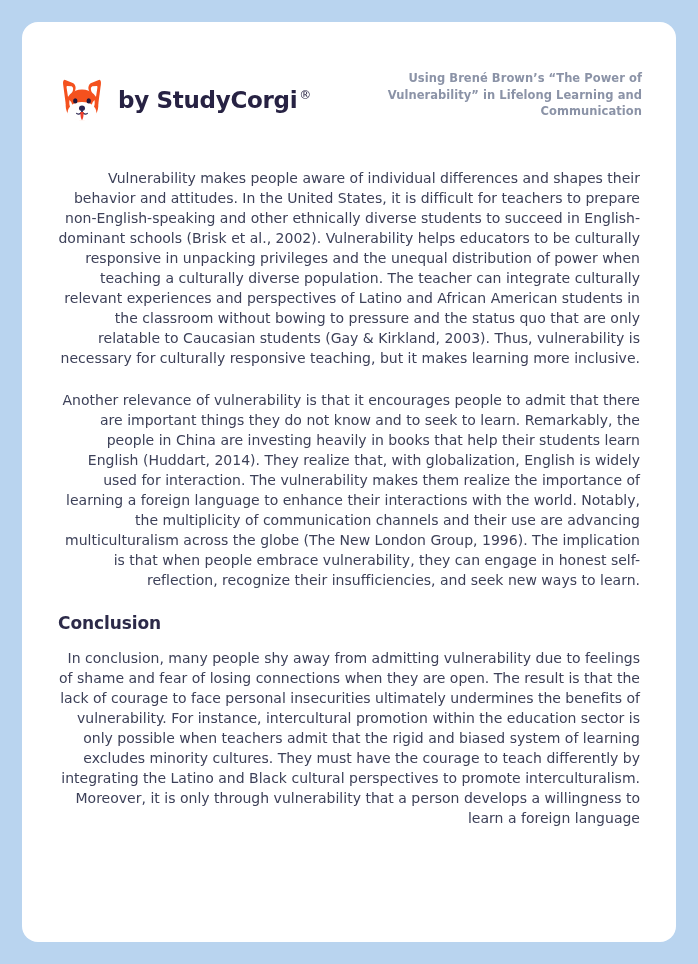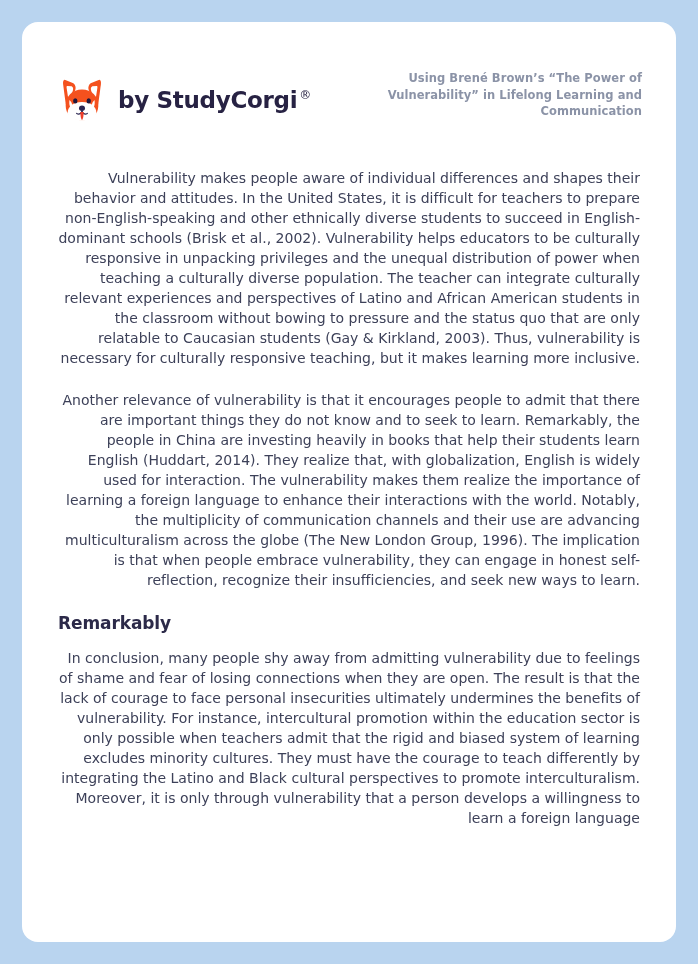--- a/index.html
+++ b/index.html
@@ -158,17 +158,17 @@
 
     <div class="header-meta">
       <div class="header-title">Using Brené Brown’s “The Power of Vulnerability” in Lifelong Learning and Communication</div>
     </div>
 
   </div>
 
   <div class="doc-body">
     <p class="para">Vulnerability makes people aware of individual differences and shapes their behavior and attitudes. In the United States, it is difficult for teachers to prepare non-English-speaking and other ethnically diverse students to succeed in English-dominant schools (Brisk et al., 2002). Vulnerability helps educators to be culturally responsive in unpacking privileges and the unequal distribution of power when teaching a culturally diverse population. The teacher can integrate culturally relevant experiences and perspectives of Latino and African American students in the classroom without bowing to pressure and the status quo that are only relatable to Caucasian students (Gay &amp; Kirkland, 2003). Thus, vulnerability is necessary for culturally responsive teaching, but it makes learning more inclusive.</p>
     <p class="para">Another relevance of vulnerability is that it encourages people to admit that there are important things they do not know and to seek to learn. Remarkably, the people in China are investing heavily in books that help their students learn English (Huddart, 2014). They realize that, with globalization, English is widely used for interaction. The vulnerability makes them realize the importance of learning a foreign language to enhance their interactions with the world. Notably, the multiplicity of communication channels and their use are advancing multiculturalism across the globe (The New London Group, 1996). The implication is that when people embrace vulnerability, they can engage in honest self-reflection, recognize their insufficiencies, and seek new ways to learn.</p>
-    <h2 class="section-heading">Remarkably</h2>
+    <h2 class="section-heading">Conclusion</h2>
     <p class="para tight">In conclusion, many people shy away from admitting vulnerability due to feelings of shame and fear of losing connections when they are open. The result is that the lack of courage to face personal insecurities ultimately undermines the benefits of vulnerability. For instance, intercultural promotion within the education sector is only possible when teachers admit that the rigid and biased system of learning excludes minority cultures. They must have the courage to teach differently by integrating the Latino and Black cultural perspectives to promote interculturalism. Moreover, it is only through vulnerability that a person develops a willingness to learn a foreign language</p>
   </div>
 
 </div>
 
 </body></html>

